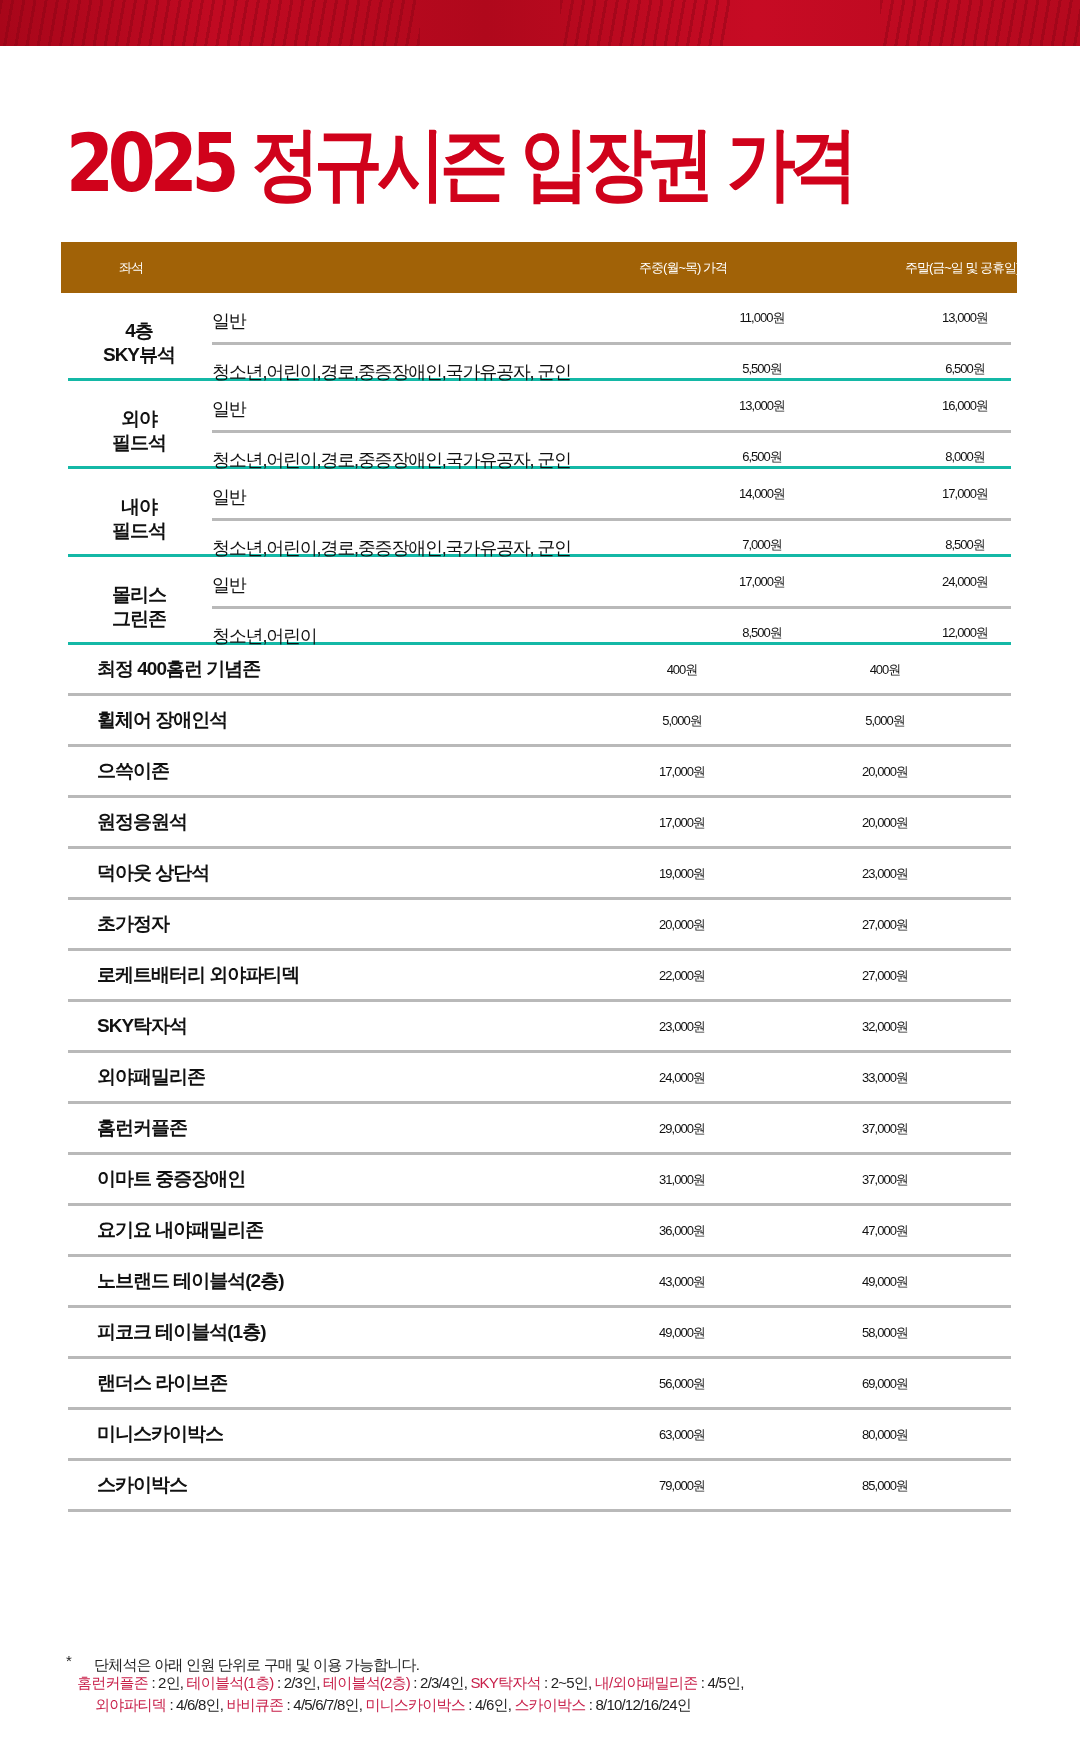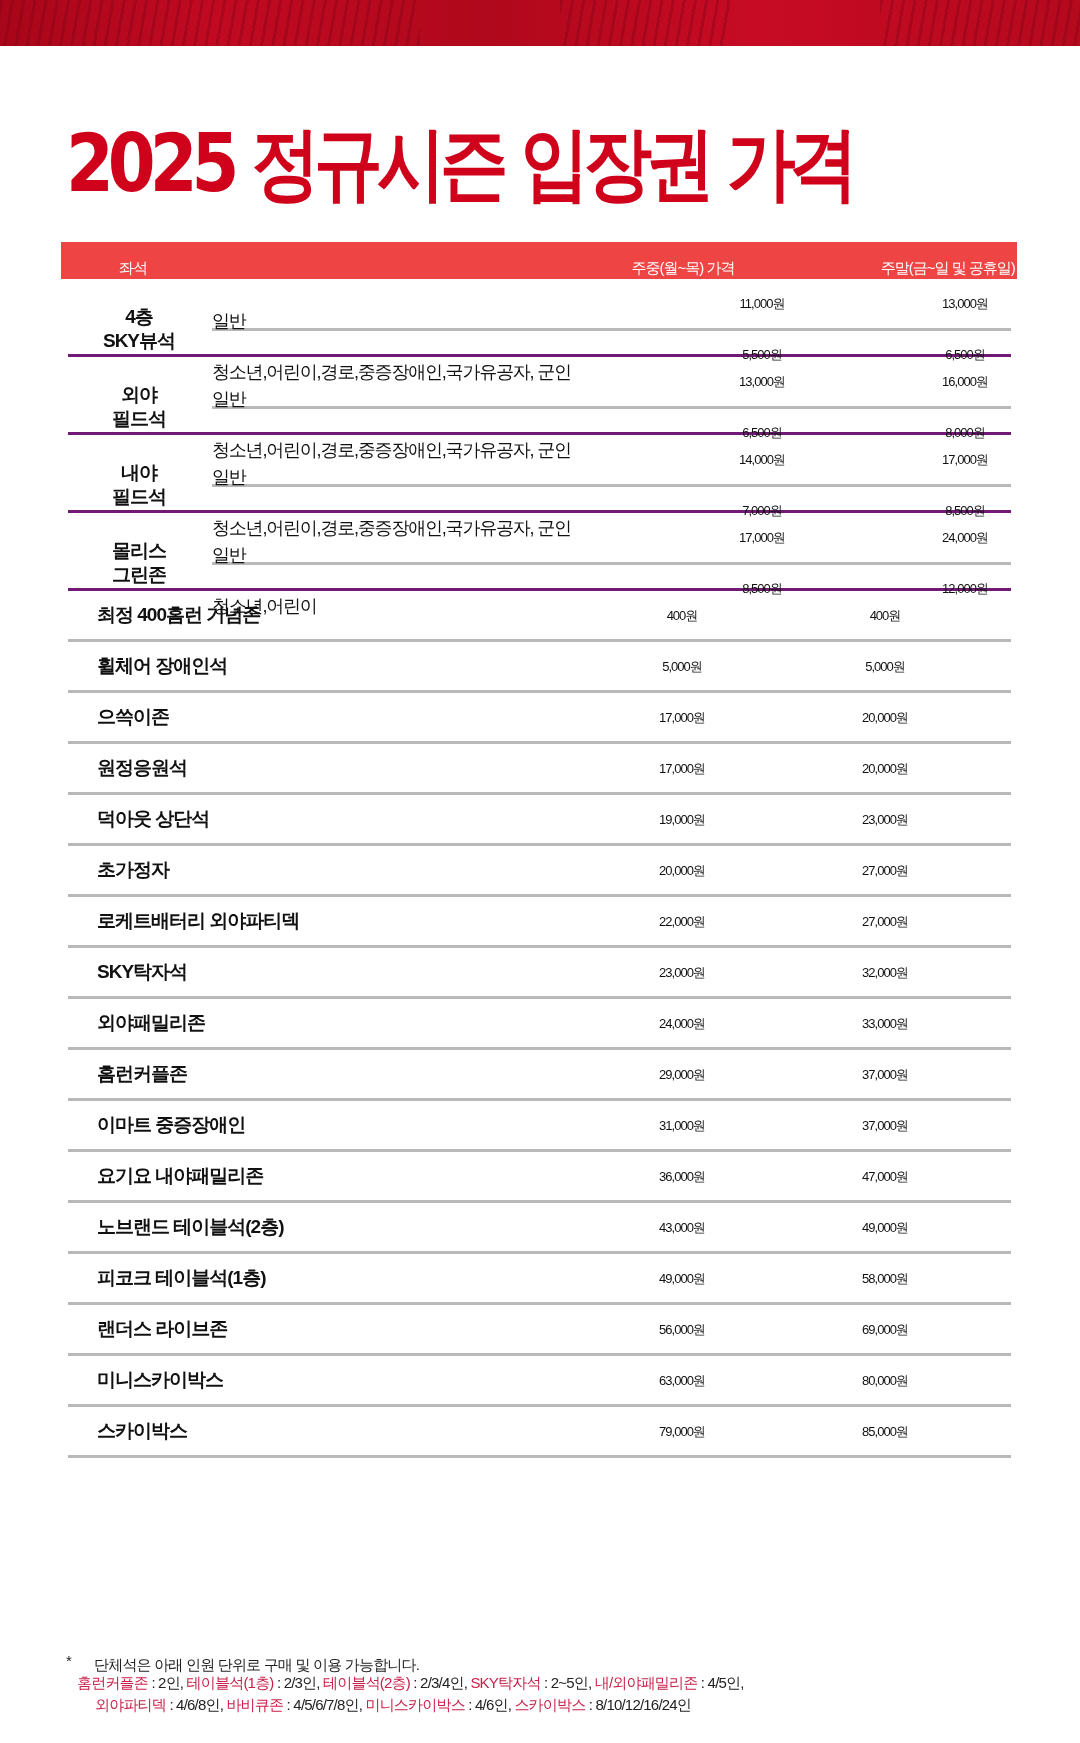--- a/index.html
+++ b/index.html
@@ -7,32 +7,32 @@
          font-family:"Liberation Sans", "DejaVu Sans", sans-serif; color:#111; }
   .banner { position:absolute; left:0; top:0; width:1080px; height:46px;
             background:linear-gradient(90deg,#a8061a 0%,#c10a22 20%,#b0081c 45%,#c70b24 70%,#b5091e 100%); }
   .banner .tex { position:absolute; top:0; height:46px; opacity:.35;
                  background:repeating-linear-gradient(100deg,#7d0212 0 3px,transparent 3px 11px); }
   .title { position:absolute; left:66px; top:118px; margin:0;
            font-family:"DejaVu Sans", sans-serif; font-weight:bold; font-size:80px; line-height:92px;
            color:#d0021b; letter-spacing:-7px; transform:scaleX(0.86); transform-origin:left center;
            white-space:nowrap; }
   .table { position:absolute; left:61px; top:242px; width:956px; }
-  .thead { height:37px; background:#ef4444; color:#fff; position:relative; font-size:15px; }
+  .thead { height:51px; background:#a16207; color:#fff; position:relative; font-size:13px; }
   .thead span { position:absolute; top:0; line-height:51px; white-space:nowrap; letter-spacing:-1px; }
   .th-seat { left:58px; }
   .th-wk { left:562px; width:120px; text-align:center; }
   .th-we { left:665px; width:320px; text-align:right; }
-  .group { position:relative; height:78px; border-bottom:3px solid #701a75; margin-left:7px; width:943px; box-sizing:border-box; }
+  .group { position:relative; height:88px; border-bottom:3px solid #14b8a6; margin-left:7px; width:943px; box-sizing:border-box; }
   .group .gname { position:absolute; left:0; top:0; width:142px; height:100px; display:flex; align-items:center; justify-content:center;
                   text-align:center; font-weight:bold; font-size:19px; line-height:24px; letter-spacing:-1px; }
   .sub { position:absolute; left:144px; right:0; height:50px; }
   .sub.r1 { top:0; border-bottom:3px solid #b9b9b9; height:49px; }
   .sub.r2 { top:51px;text-decoration:underline; }
-  .sub .slabel { position:absolute; left:0; top:18px; line-height:49px; font-size:18px; letter-spacing:-1.2px; white-space:nowrap; }
+  .sub .slabel { position:absolute; left:0; top:4px; line-height:49px; font-size:18px; letter-spacing:-1.2px; white-space:nowrap; }
   .price { position:absolute; top:0; line-height:49px; font-size:13px; letter-spacing:-1px; text-align:center; width:160px; }
   .sub .p-wk { left:470px; }
   .sub .p-we { left:673px; }
   .row { position:relative; height:51px; border-bottom:3px solid #b9b9b9; margin-left:7px; width:943px; box-sizing:border-box; }
   .row .rlabel { position:absolute; left:29px; top:0; line-height:48px; font-weight:bold; font-size:19px; letter-spacing:-1px; white-space:nowrap; }
   .row .p-wk { left:534px; }
   .row .p-we { left:737px; }
   .notes { position:absolute; left:66px; top:1650px; font-size:15px; color:#222; letter-spacing:-.8px; }
   .notes .star { position:absolute; left:0; top:2px; }
   .notes .line { position:absolute; left:28px; white-space:nowrap; line-height:22px; }

